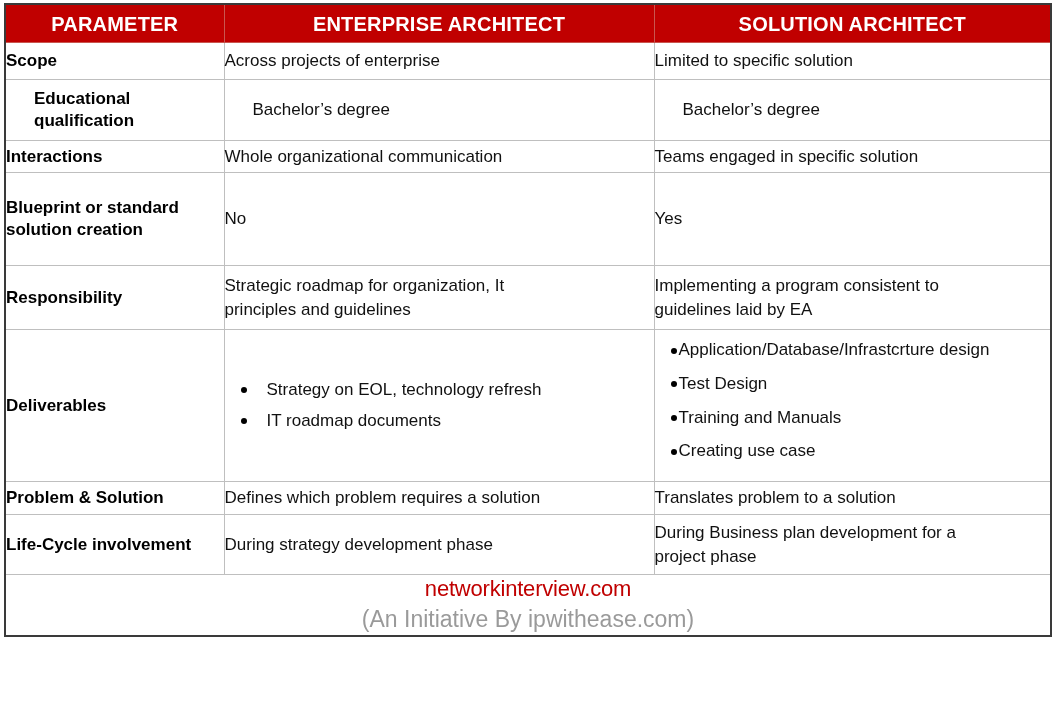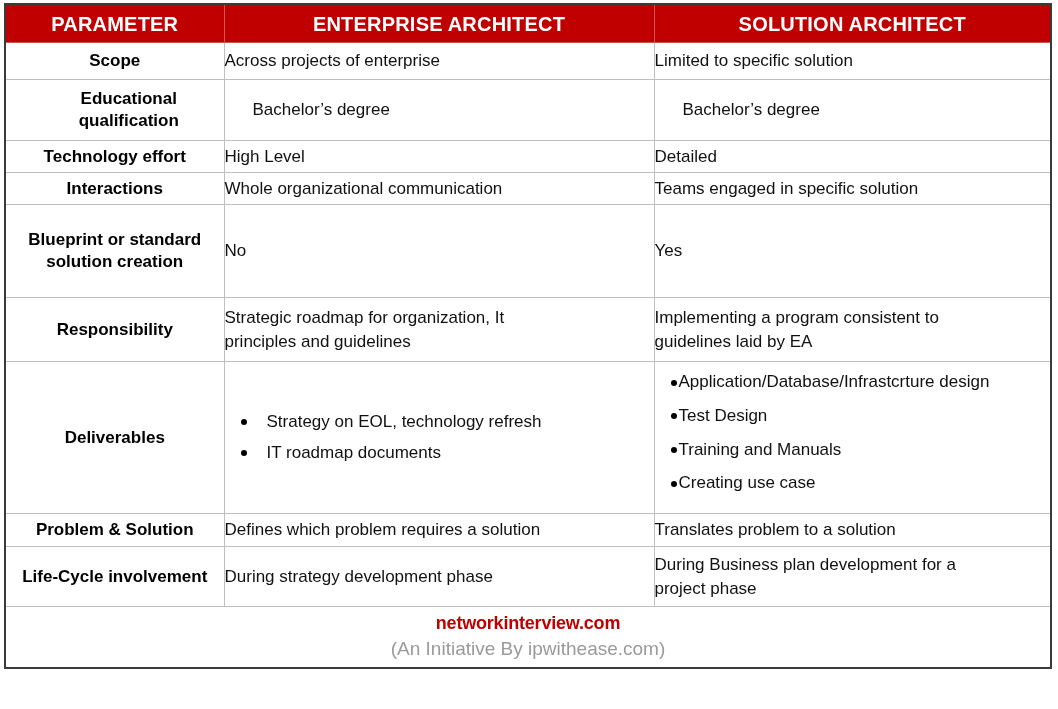--- a/index.html
+++ b/index.html
@@ -89,21 +89,20 @@
   }
   thead th .hdr-txt { display: block; line-height: 1.1; }
 
   
   td.param {
     font-size: 17px;
     font-weight: 700;
     color: #000000;
     padding: 4px 4px 4px 7px;
     line-height: 1.28;
-    text-align: center;
   }
   td.val {
     font-size: 17px;
     font-weight: 400;
     color: #111111;
     padding: 4px 8px 4px 9px;
     line-height: 1.36;
   }
 
   td.val .line { display: block; }
@@ -148,29 +147,29 @@
   
   td.footer-cell {
     height: 60px;
     text-align: center;
     padding: 6px 0 8px 0;
     background: #ffffff;
   }
   .brand {
     display: block;
     color: #c00000;
-    font-size: 18px;
-    font-weight: 700;
+    font-size: 22px;
+    font-weight: 400;
     line-height: 1.25;
     letter-spacing: -0.2px;
   }
   .subbrand {
     display: block;
     color: #9a9a9a;
-    font-size: 19px;
+    font-size: 23px;
     font-weight: 400;
     line-height: 1.35;
     margin-top: 1px;
   }
 </style>
 </head>
 <body>
 
 <div id="page-root">
 
@@ -208,25 +207,20 @@
 
         <tr class="r-edu">
           <td class="param">
             <span class="line">Educational</span>
             <span class="line">qualification</span>
           </td>
           <td class="val">Bachelor’s degree</td>
           <td class="val">Bachelor’s degree</td>
         </tr>
 
-        <tr class="r-tech">
-          <td class="param">Technology effort</td>
-          <td class="val">High Level</td>
-          <td class="val">Detailed</td>
-        </tr>
 
 
         <tr class="r-inter">
           <td class="param">Interactions</td>
           <td class="val">Whole organizational communication</td>
           <td class="val">Teams engaged in specific solution</td>
         </tr>
 
         <tr class="r-blue">
           <td class="param">

